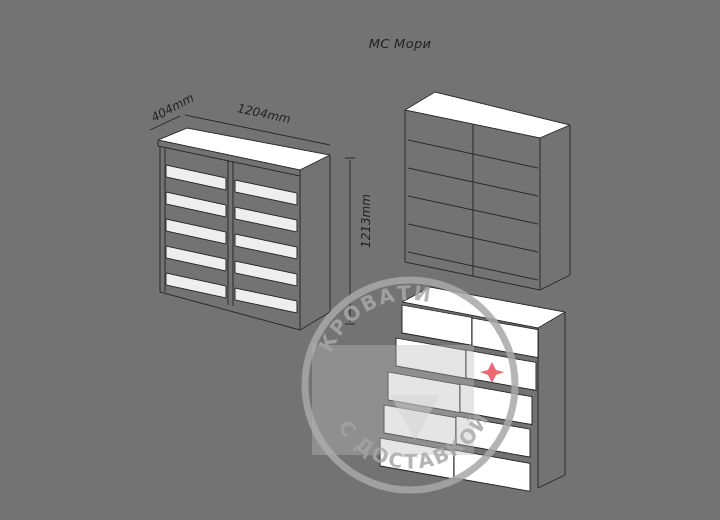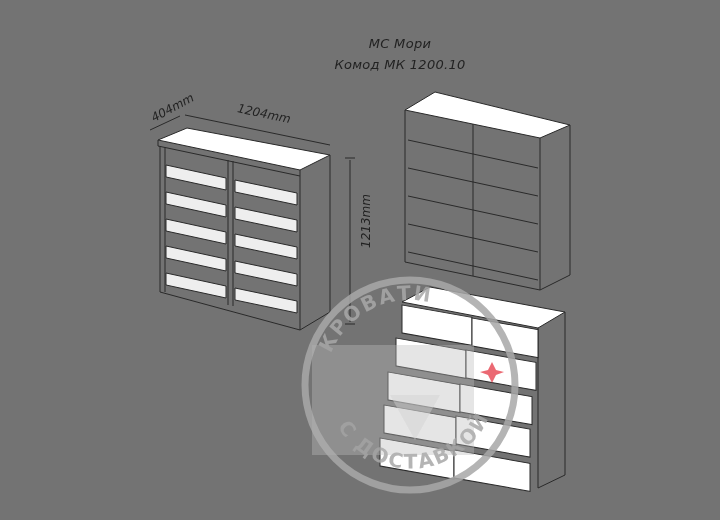--- a/index.html
+++ b/index.html
@@ -10,21 +10,20 @@
   .wm{font-weight:bold;font-size:20px;fill:#a8a8a8;letter-spacing:2px;}
   .avito{position:absolute;right:10px;bottom:10px;font-size:24px;font-weight:bold;color:#fff;text-shadow:0 0 3px rgba(0,0,0,0.25);display:flex;align-items:center;gap:4px;}
   .dots{display:inline-block;width:26px;height:22px;position:relative;}
   .dots span{position:absolute;border-radius:50%;background:#fff;box-shadow:0 0 3px rgba(0,0,0,0.25);}
 </style>
 </head>
 <body>
 
 <div id="canvas">
   <div class="title" style="top:36px;">МС Мори</div>
-  <div class="title" style="top:57px;">Комод МК  1200.10</div>
 
   <svg width="720" height="520" viewBox="0 0 720 520">
     <g stroke="#2a2a2a" stroke-width="1" fill="none">
 
       <g>
 
         <polygon points="158,140 187,128 330,155 300,170" fill="#fff"></polygon>
         <line x1="158" y1="140" x2="158" y2="146"></line>
         <line x1="158" y1="146" x2="300" y2="176"></line>
         <line x1="300" y1="170" x2="300" y2="176"></line>

